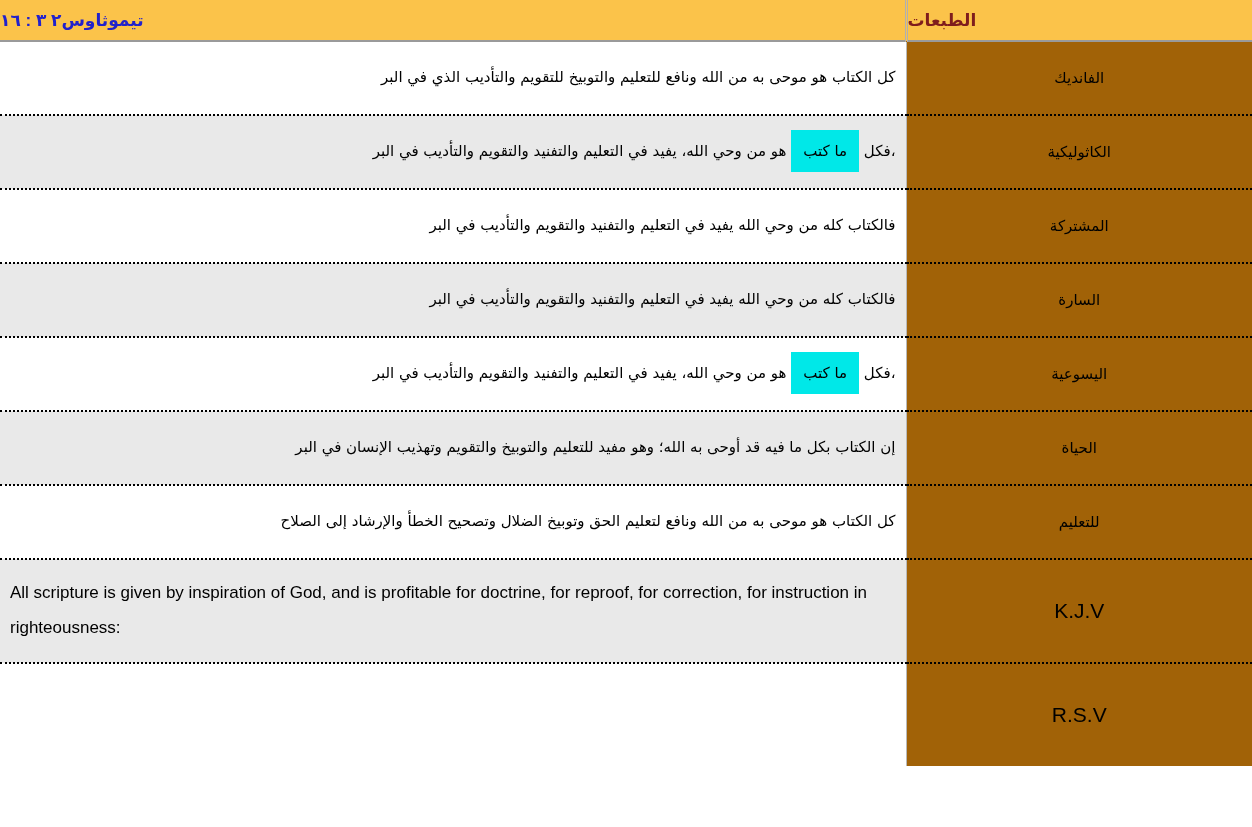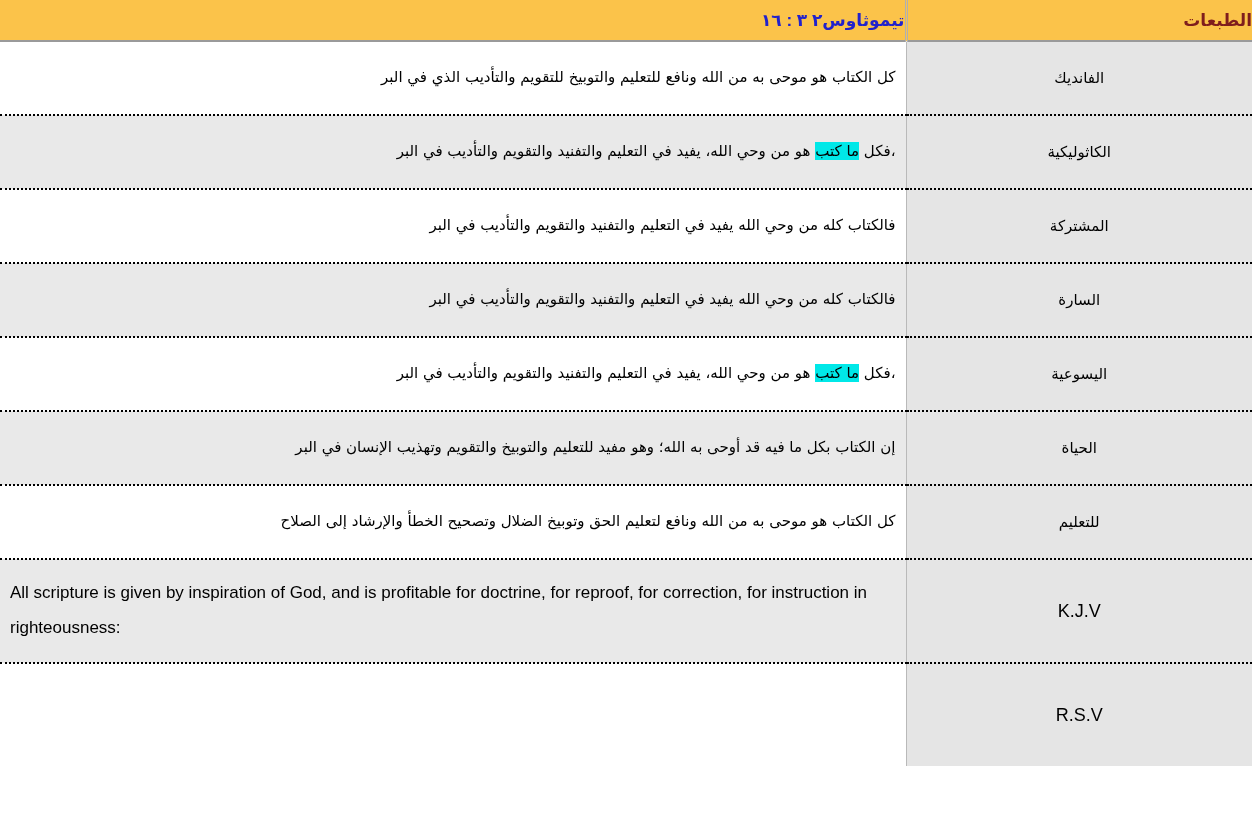--- a/index.html
+++ b/index.html
@@ -19,21 +19,21 @@
     border-collapse: collapse;
     table-layout: fixed;
   }
 
   
   .hdr-cell {
     background: #fbc34a;
     color: #2222cc;
     font-weight: bold;
     font-size: 17px;
-    text-align: right;
+    text-align: left;
     height: 40px;
     padding: 0;
     border-bottom: 2px solid #9a9a9a;
     direction: rtl;
     letter-spacing: 1px;
   }
   .hdr-verse {
     border-right: 3px double #b0b0b0;
   }
   .hdr-edition { }
@@ -42,21 +42,21 @@
   .text-cell {
     padding: 10px 10px 12px 10px;
     font-size: 15px;
     line-height: 35px;
     color: #000000;
     vertical-align: middle;
     border-top: 2px dotted #000000;
     border-right: 1px solid #b9b9b9;
   }
   .edition-cell {
-    background: #e5e5e5;
+    background: #a16207;
     font-size: 15px;
     color: #000000;
     text-align: center;
     vertical-align: middle;
     border-top: 2px dotted #000000;
     padding: 0 6px;
   }
   tr.shade .text-cell { background: #e9e9e9; }
   tr.plain .text-cell { background: #ffffff; }
 
@@ -74,27 +74,27 @@
     font-size: 17px;
   }
 
   .edition-rtl {
     direction: rtl;
     font-family: "DejaVu Sans", "Liberation Sans", sans-serif;
   }
   .edition-ltr {
     direction: ltr;
     font-family: "Liberation Sans", "DejaVu Sans", sans-serif;
-    font-size: 18px;
+    font-size: 21px;
   }
 
   mark.hl {
     background: #00e8e8;
     color: #000000;
-    padding: 0;
+    padding: 12px;
   }
 
   
   col.c-verse   { width: 906px; }
   col.c-edition { width: 346px; }
 
   tr.r-short .text-cell   { height: 50px; }
   tr.r-double .text-cell  { height: 80px; }
 </style>
 </head>

